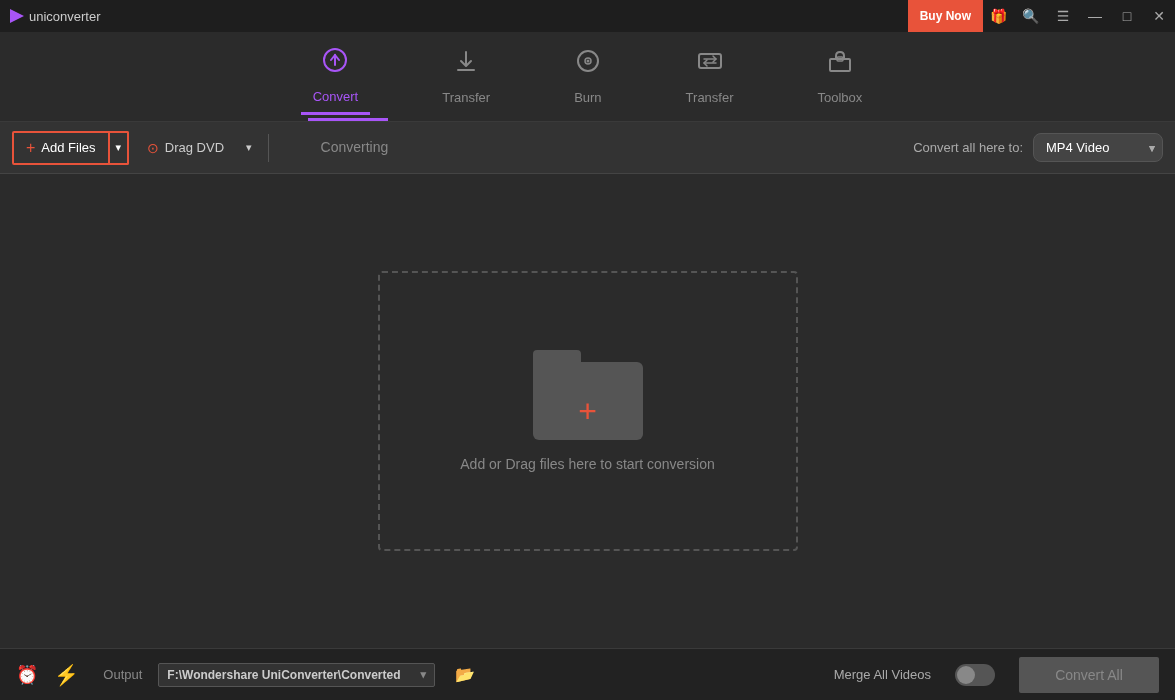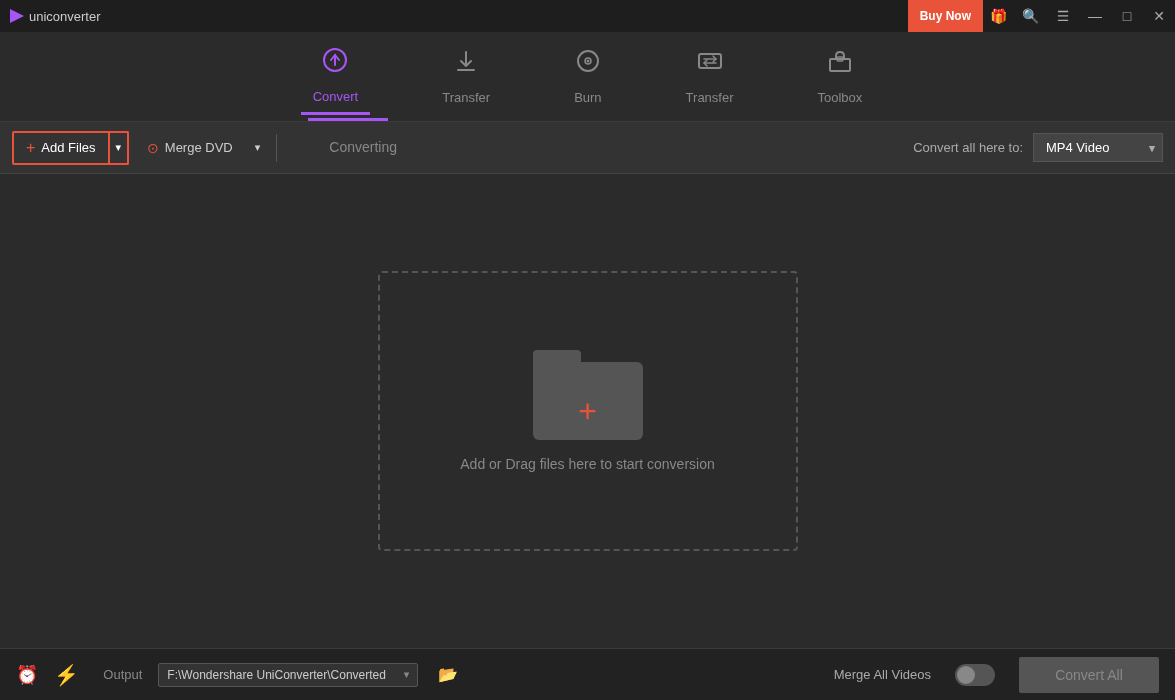--- a/index.html
+++ b/index.html
@@ -300,26 +300,27 @@
       cursor: pointer;
     }
     .output-label {
       font-size: 13px;
       color: #888;
       margin-left: 8px;
     }
     .output-path-wrapper {
       display: flex;
       align-items: flex-start;
-      gap: 4px;
+      gap: 20px;
       background: #333;
       border: 1px solid #555;
       border-radius: 2px;
       padding: 4px 8px;
       min-width: 260px;
+      font-weight: bold;
     }
     .output-path {
       font-size: 12px;
       color: #ccc;
       flex: 1;
     }
     .output-dropdown-arrow {
       color: #888;
       font-size: 11px;
       cursor: pointer;
@@ -461,34 +462,34 @@
   <div class="add-files-wrapper">
     <button id="add-files-btn">
       <span style="font-size:16px;color:#e8533a;">+</span>
       <span>Add Files</span>
     </button>
     <button id="add-files-dropdown">▾</button>
   </div>
 
   <button id="load-dvd-btn">
     <span style="color:#e8533a;font-size:14px;">⊙</span>
-    <span>Merge DVD</span>
+    <span>Drag DVD</span>
   </button>
   <button id="load-dvd-dropdown" style="background:transparent;border:none;color:#ccc;cursor:pointer;font-size:11px;">▾</button>
 
   <div class="divider-v"></div>
 
   <div class="tabs-group">
     <button class="tab-btn">Converting</button>
   </div>
 
   <div class="convert-all-wrapper">
     <span class="convert-all-label">Convert all here to:</span>
     <div class="format-dropdown-wrapper">
-      <select id="format-dropdown" style="background: rgb(68, 68, 68); color: rgb(255, 255, 255); border: 1px solid rgb(85, 85, 85); padding: 6px 30px 6px 12px; font-size: 13px; cursor: pointer; border-radius: 0; appearance: none; min-width: 130px;">
+      <select id="format-dropdown" style="background: rgb(68, 68, 68); color: rgb(255, 255, 255); border: 1px solid rgb(85, 85, 85); padding: 6px 30px 6px 12px; font-size: 13px; cursor: pointer; border-radius: 8px; appearance: none; min-width: 130px;">
       <option value="MP4 Video">MP4 Video</option><option value="AVI">AVI</option><option value="MKV">MKV</option><option value="MOV">MOV</option><option value="WMV">WMV</option><option value="MP3">MP3</option><option value="AAC">AAC</option></select>
       <span style="position:absolute;right:8px;top:50%;transform:translateY(-50%);color:#aaa;pointer-events:none;font-size:12px;">▾</span>
     </div>
   </div>
 </div>
 
 <div id="main-content">
   <div id="drop-zone">
     <div class="folder-icon-wrap">
       <div class="folder-tab"></div>

